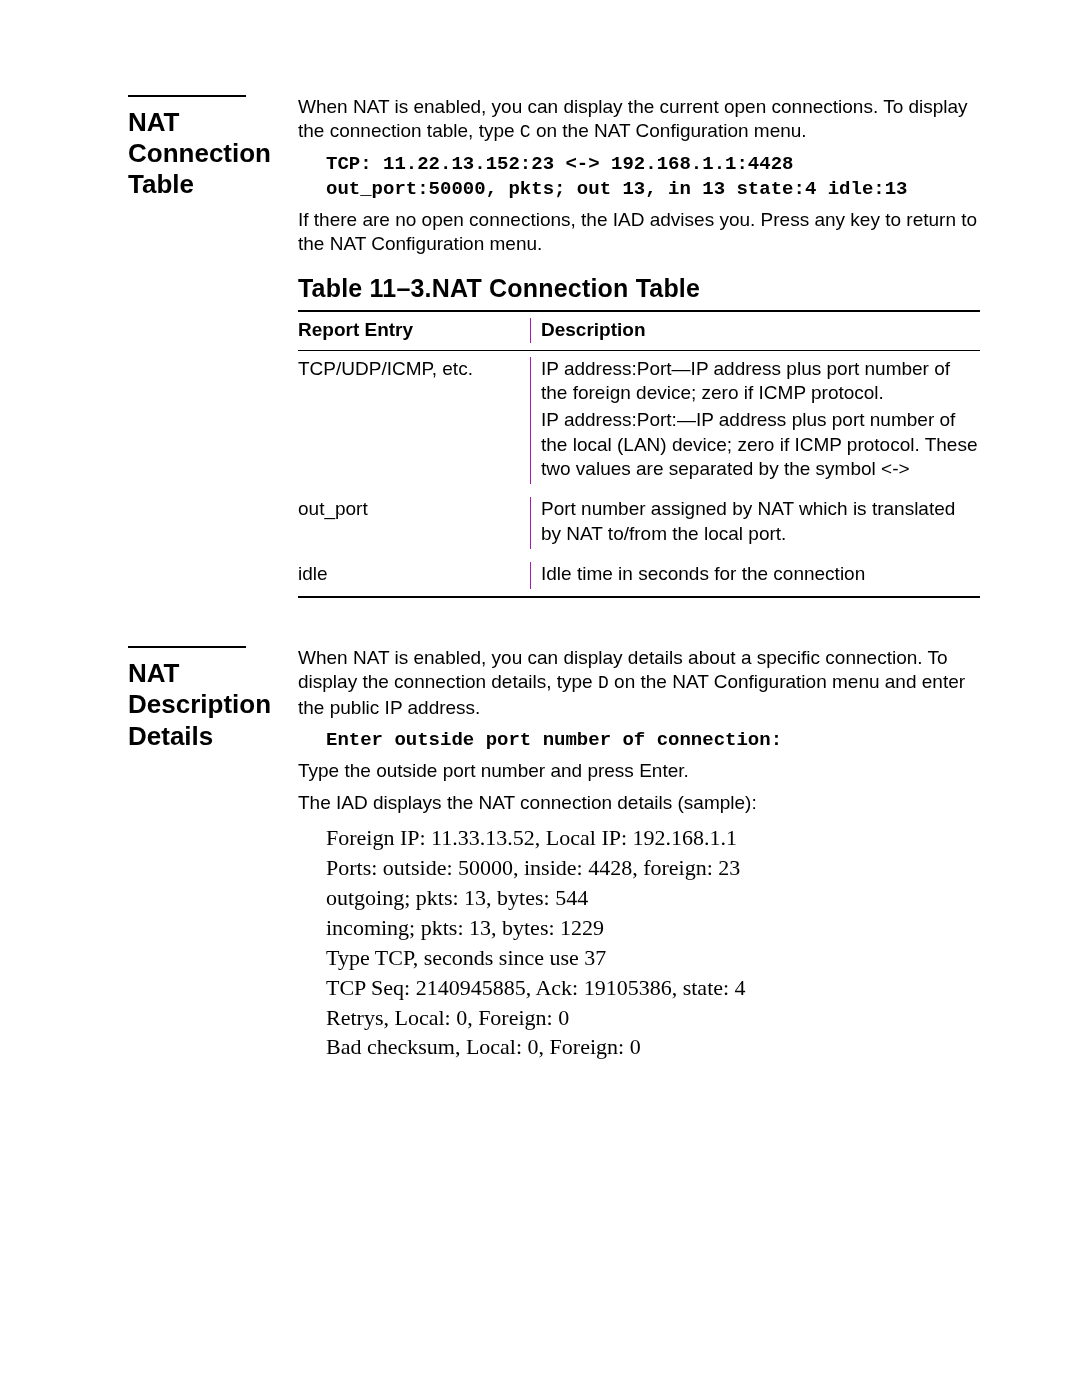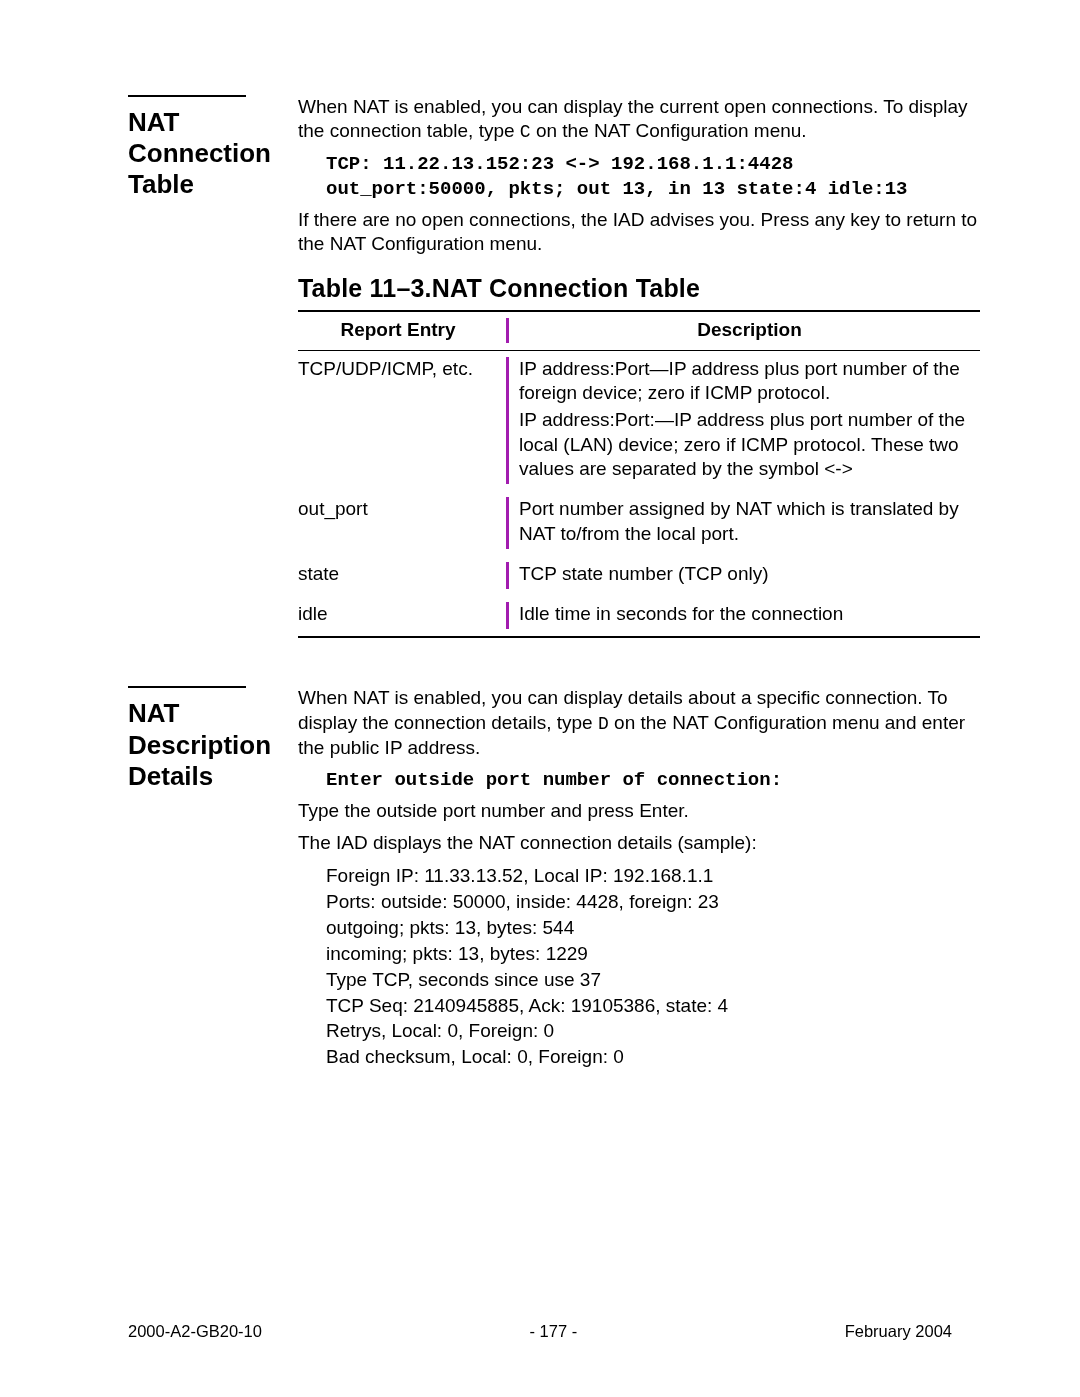--- a/index.html
+++ b/index.html
@@ -48,22 +48,22 @@
   }
   .codeblock {
     font-family: "Courier New", Courier, monospace;
     font-size: 19px;
     white-space: pre;
     margin: 2px 0 6px 28px;
     line-height: 1.3;
     font-weight: bold;
   }
   .codeblock2 {
-    font-family: Liberation Sans, sans-serif;
-    font-size: 19px;
+    font-family: Liberation Serif, serif;
+    font-size: 22px;
     white-space: pre;
     margin: 2px 0 8px 28px;
     line-height: 1.36;
   }
   .inline-mono {
     font-family: "Courier New", Courier, monospace;
     font-size: 18px;
   }
   .table-caption {
     font-weight: bold;
@@ -73,35 +73,35 @@
   }
   .nat-table {
     border-top: 2.5px solid #000;
     border-bottom: 2.5px solid #000;
     width: 100%;
   }
   .nat-head {
     display: flex;
     border-bottom: 1.5px solid #000;
     padding: 6px 0 7px 0;
-    text-align: center;
   }
   .nat-row {
     display: flex;
     padding: 6px 0 7px 0;
   }
   .col-entry {
     width: 200px;
     flex: 0 0 200px;
     padding-right: 8px;
   }
   .col-sep {
-    border-left: 3px solid #a21caf;
+    border-left: 1px solid #a21caf;
     padding-left: 10px;
     flex: 1 1 auto;
+    margin-left: 24px;
   }
   .nat-head .col-entry, .nat-head .col-sep {
     font-weight: bold;
   }
   .desc-para {
     margin: 0 0 3px 0;
   }
   .footer {
     position: absolute;
     left: 0;
@@ -150,26 +150,20 @@
         </div>
 
         <div class="nat-row">
           <div class="col-entry">out_port</div>
           <div class="col-sep">
             <p class="desc-para">Port number assigned by NAT which is translated by NAT to/from the local port.</p>
           </div>
         </div>
 
 
-        <div class="nat-row">
-          <div class="col-entry">state</div>
-          <div class="col-sep">
-            <p class="desc-para">TCP state number (TCP only)</p>
-          </div>
-        </div>
 
         <div class="nat-row">
           <div class="col-entry">idle</div>
           <div class="col-sep">
             <p class="desc-para">Idle time in seconds for the connection</p>
           </div>
         </div>
       </div>
     </div>
   </div>
@@ -190,18 +184,13 @@
 <span>Ports: outside: 50000, inside: 4428, foreign: 23</span>
 <span>outgoing; pkts: 13, bytes: 544</span>
 <span>incoming; pkts: 13, bytes: 1229</span>
 <span>Type TCP, seconds since use 37</span>
 <span>TCP Seq: 2140945885, Ack: 19105386, state: 4</span>
 <span>Retrys, Local: 0, Foreign: 0</span>
 <span>Bad checksum, Local: 0, Foreign: 0</span></div>
     </div>
   </div>
 
-  <div class="footer">
-    <span>2000-A2-GB20-10</span>
-    <span>- 177 -</span>
-    <span>February 2004</span>
-  </div>
 </div>
 
 </body></html>

